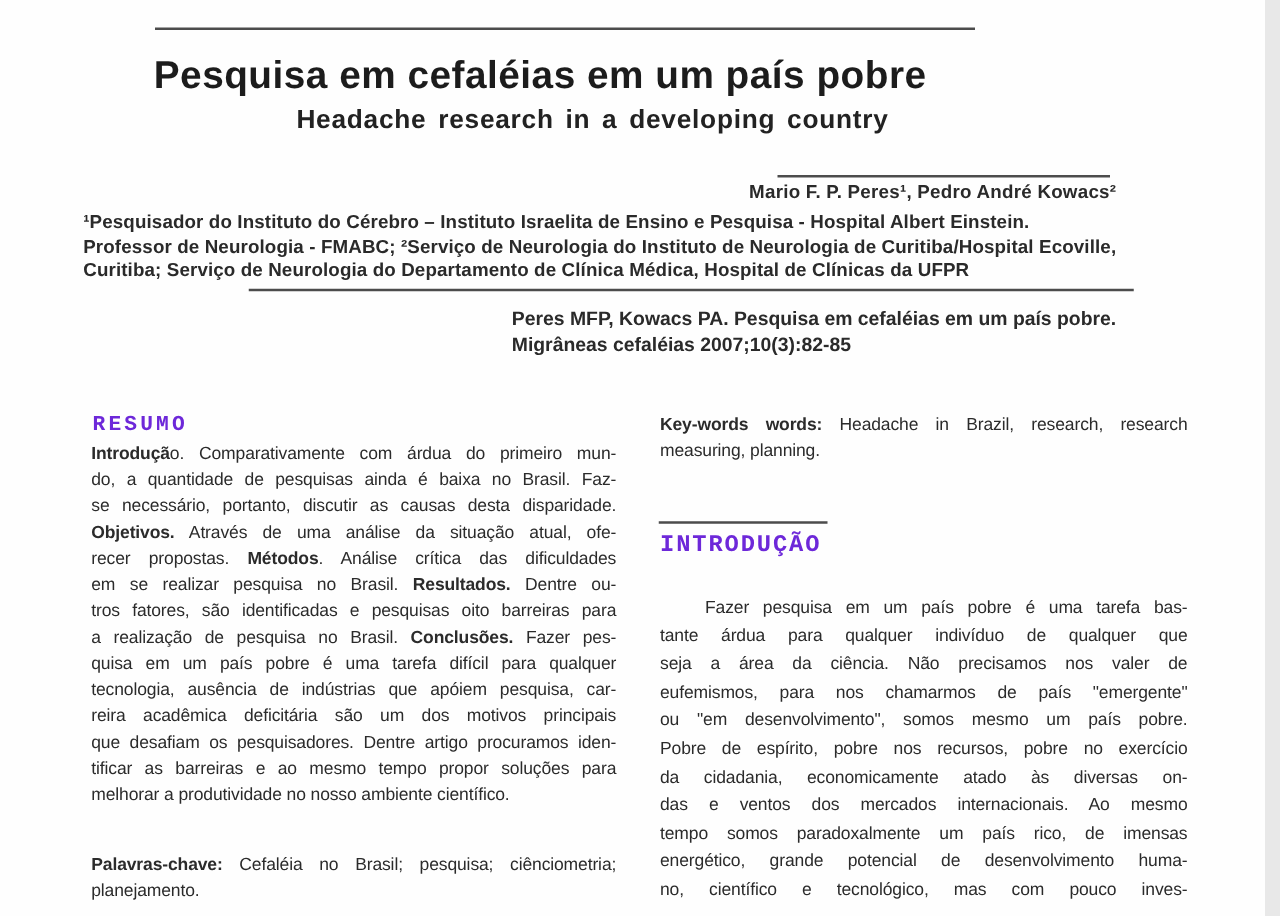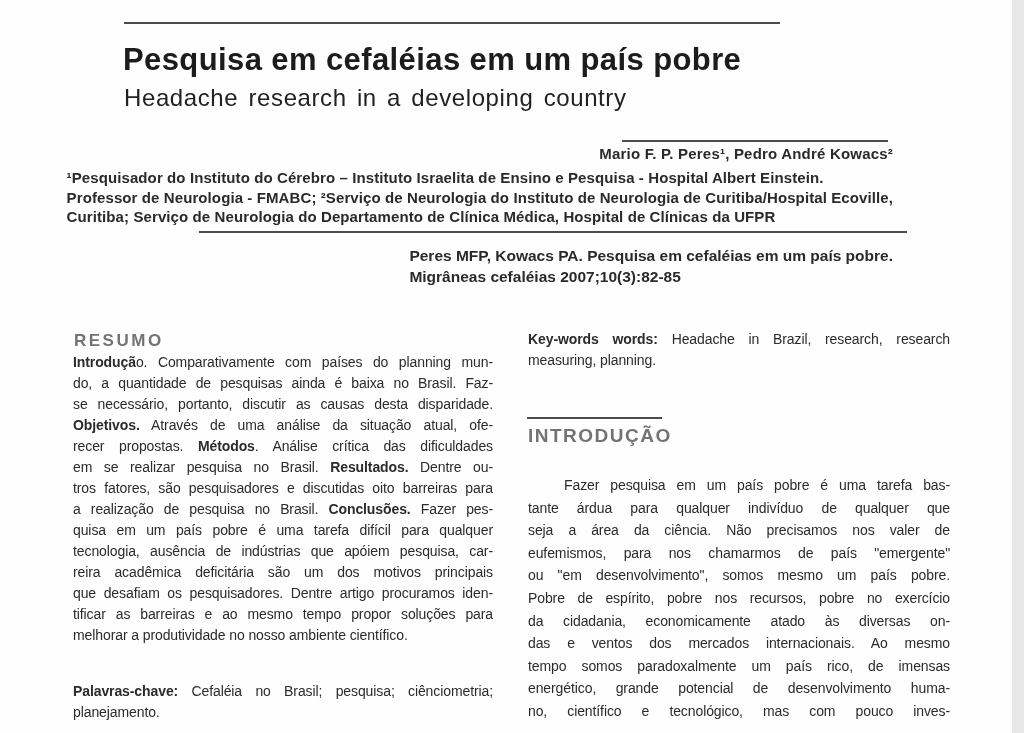--- a/index.html
+++ b/index.html
@@ -12,31 +12,32 @@
     color:#262626;
   }
   .rule{position:absolute;background:#4c4c4c;}
   #title{
     position:absolute;left:123px;top:42px;width:700px;
     font-size:31px;font-weight:bold;letter-spacing:.4px;color:#1c1c1c;
     white-space:nowrap;
   }
   #subtitle{
     position:absolute;left:124px;top:84px;width:700px;
-    font-size:24px;font-weight:normal;letter-spacing:.6px;word-spacing:3px;color:#222;
+    font-size:21px;font-weight:bold;letter-spacing:.6px;word-spacing:3px;color:#222;
     white-space:nowrap;
+    text-align:center;
   }
   .hdr-right{position:absolute;right:119px;text-align:right;font-weight:bold;}
   #authors{top:145px;font-size:15px;letter-spacing:.2px;color:#2a2a2a;}
   #affiliations{top:168px;font-size:15px;line-height:19.5px;letter-spacing:.1px;color:#2a2a2a;}
   #citation{top:246px;font-size:15.5px;line-height:20.5px;color:#2a2a2a;margin-left:20px;}
   .col{position:absolute;font-size:14px;color:#2b2b2b;letter-spacing:-0.1px;}
   #col-left{left:73px;width:420px;}
   #col-right{left:528px;width:422px;}
-  .sec-heading{font-weight:bold;color:#737373;}
+  .sec-heading{font-weight:bold;color:#6d28d9;font-family:Liberation Mono, monospace;}
   #resumo-heading{position:absolute;left:74px;top:331px;font-size:17px;letter-spacing:2.5px;}
   #intro-heading{position:absolute;left:528px;top:425px;font-size:19px;letter-spacing:1.5px;}
   .lines{position:absolute;width:inherit;}
   .line{
     text-align:justify;text-align-last:justify;
     white-space:normal;
   }
   .line.end{text-align-last:left;}
   .line.indent{text-indent:36px;}
   .lh-left .line{line-height:21px;}
@@ -68,27 +69,27 @@
 
   <div id="citation" class="hdr-right">
       <div class="line end"><span>Peres MFP, Kowacs PA. Pesquisa em cefaléias em um país pobre.</span></div>
       <div class="line end"><span>Migrâneas cefaléias 2007;10(3):82-85</span></div>
     </div>
 
   <div id="resumo-heading" class="sec-heading">RESUMO</div>
 
   <div class="col lh-left" id="col-left" style="top:352px;">
     <div class="lines" style="top:0;">
-        <div class="line"><span class="b">Introduçã</span><span>o. Comparativamente com países do planning mun-</span></div>
+        <div class="line"><span class="b">Introduçã</span><span>o. Comparativamente com árdua do primeiro mun-</span></div>
         <div class="line"><span>do, a quantidade de pesquisas ainda é baixa no Brasil. Faz-</span></div>
         <div class="line"><span>se necessário, portanto, discutir as causas desta disparidade.</span></div>
         <div class="line"><span class="b">Objetivos.</span><span> Através de uma análise da situação atual, ofe-</span></div>
         <div class="line"><span>recer propostas. </span><span class="b">Métodos</span><span>. Análise crítica das dificuldades</span></div>
         <div class="line"><span>em se realizar pesquisa no Brasil. </span><span class="b">Resultados.</span><span> Dentre ou-</span></div>
-        <div class="line"><span>tros fatores, são pesquisadores e discutidas oito barreiras para</span></div>
+        <div class="line"><span>tros fatores, são identificadas e pesquisas oito barreiras para</span></div>
         <div class="line"><span>a realização de pesquisa no Brasil. </span><span class="b">Conclusões.</span><span> Fazer pes-</span></div>
         <div class="line"><span>quisa em um país pobre é uma tarefa difícil para qualquer</span></div>
         <div class="line"><span>tecnologia, ausência de indústrias que apóiem pesquisa, car-</span></div>
         <div class="line"><span>reira acadêmica deficitária são um dos motivos principais</span></div>
         <div class="line"><span>que desafiam os pesquisadores. Dentre artigo procuramos iden-</span></div>
         <div class="line"><span>tificar as barreiras e ao mesmo tempo propor soluções para</span></div>
         <div class="line end"><span>melhorar a produtividade no nosso ambiente científico.</span></div>
       </div>
     <div class="lines" style="top:329px;">
         <div class="line"><span class="b">Palavras-chave:</span><span> Cefaléia no Brasil; pesquisa; ciênciometria;</span></div>

